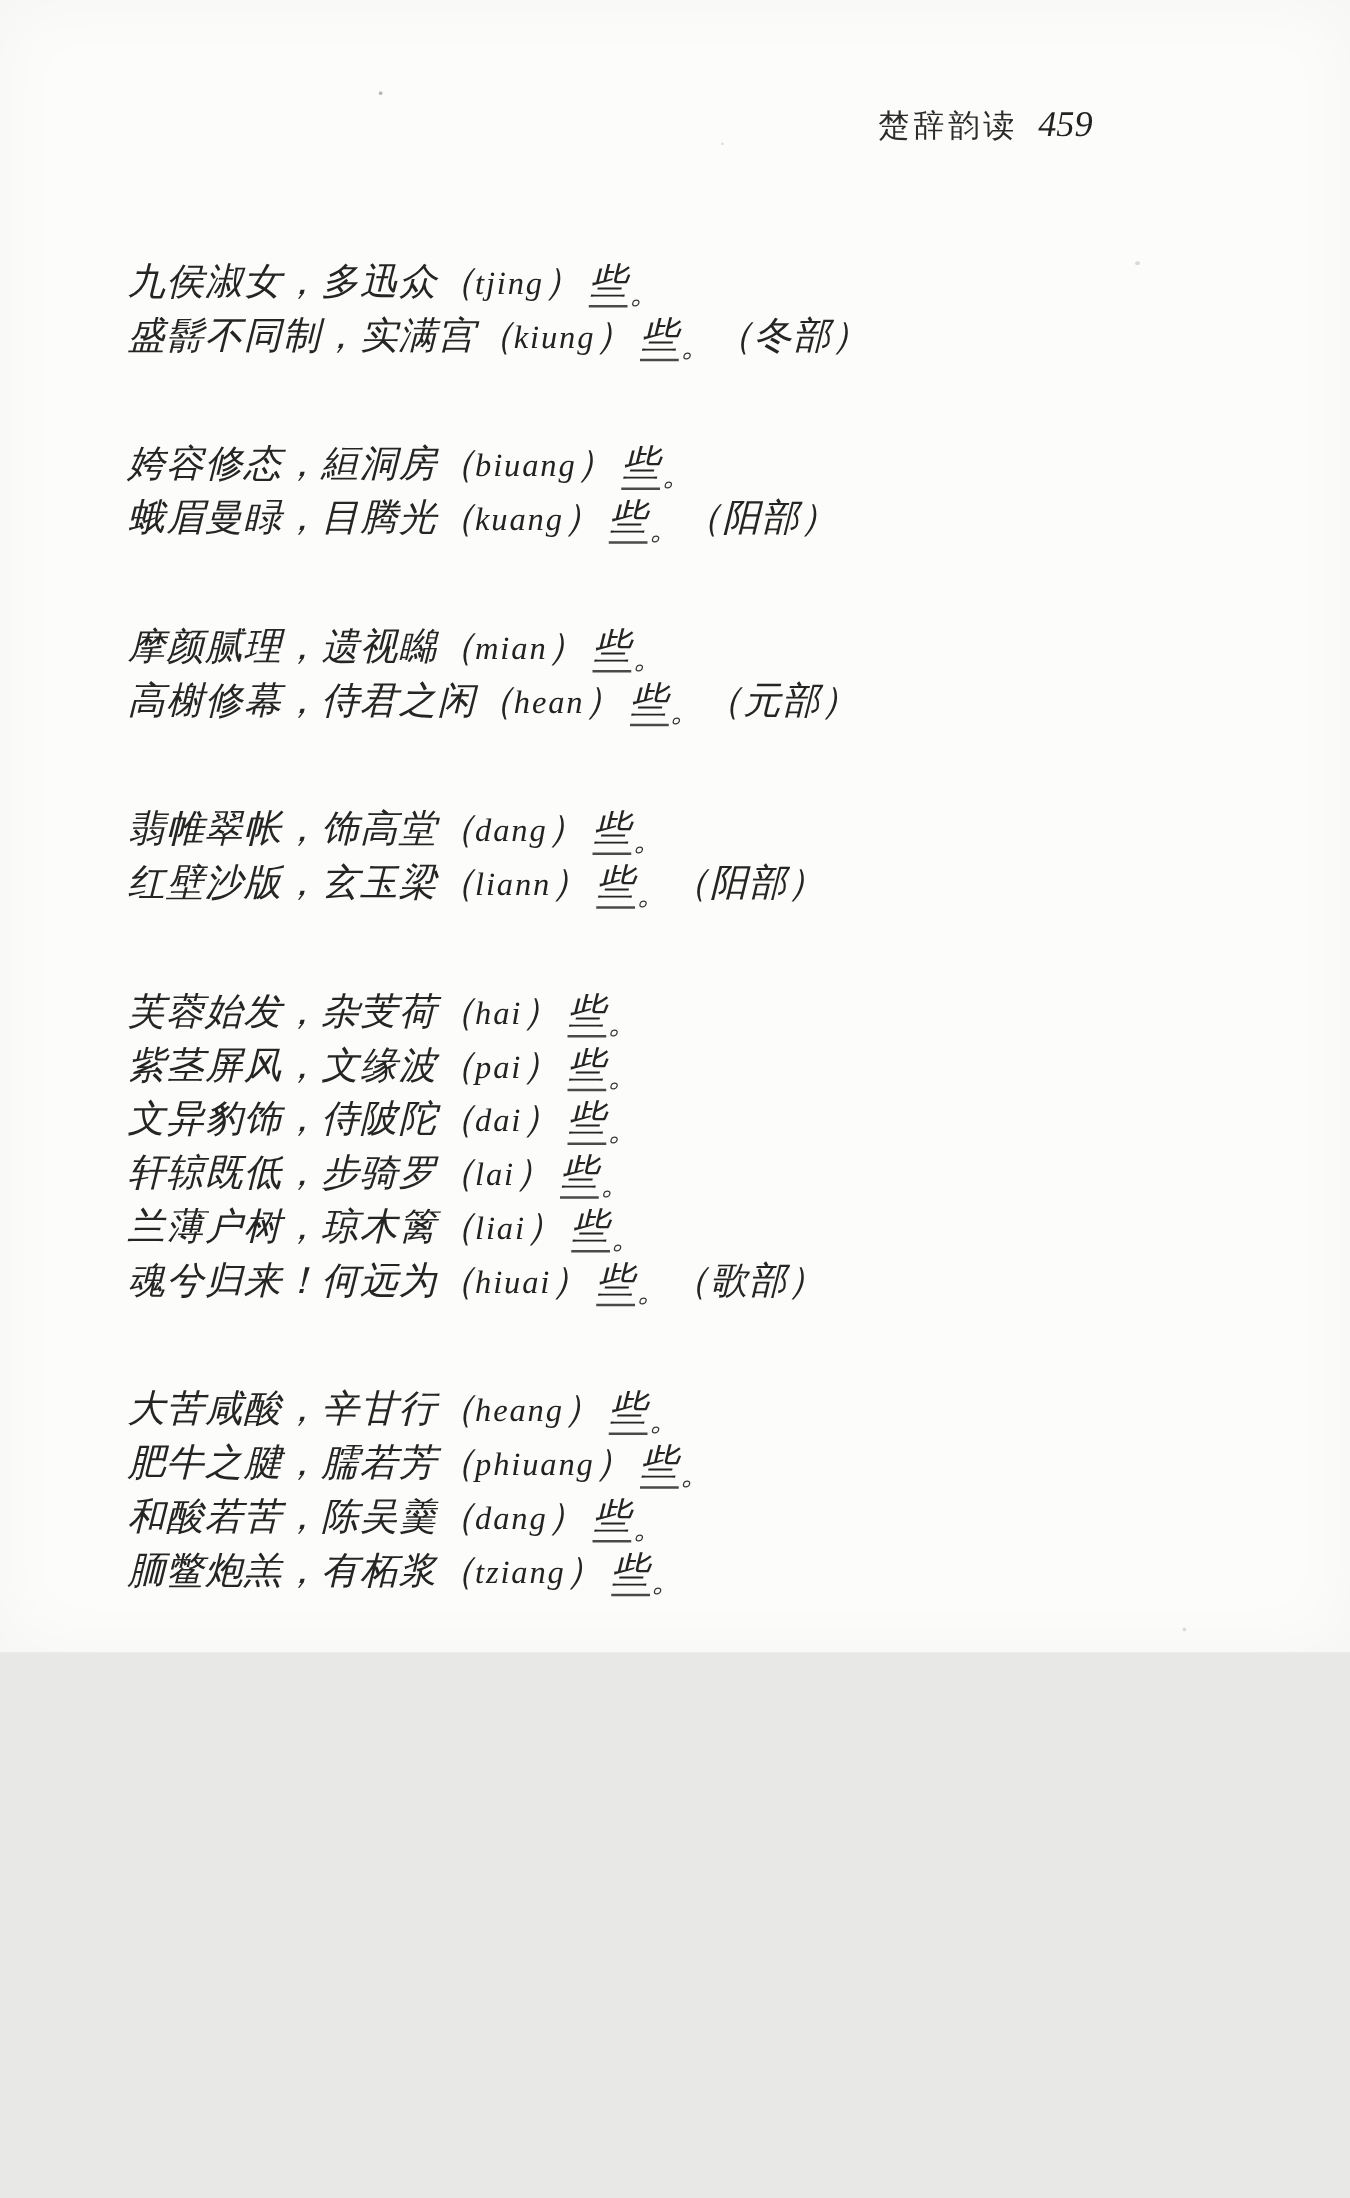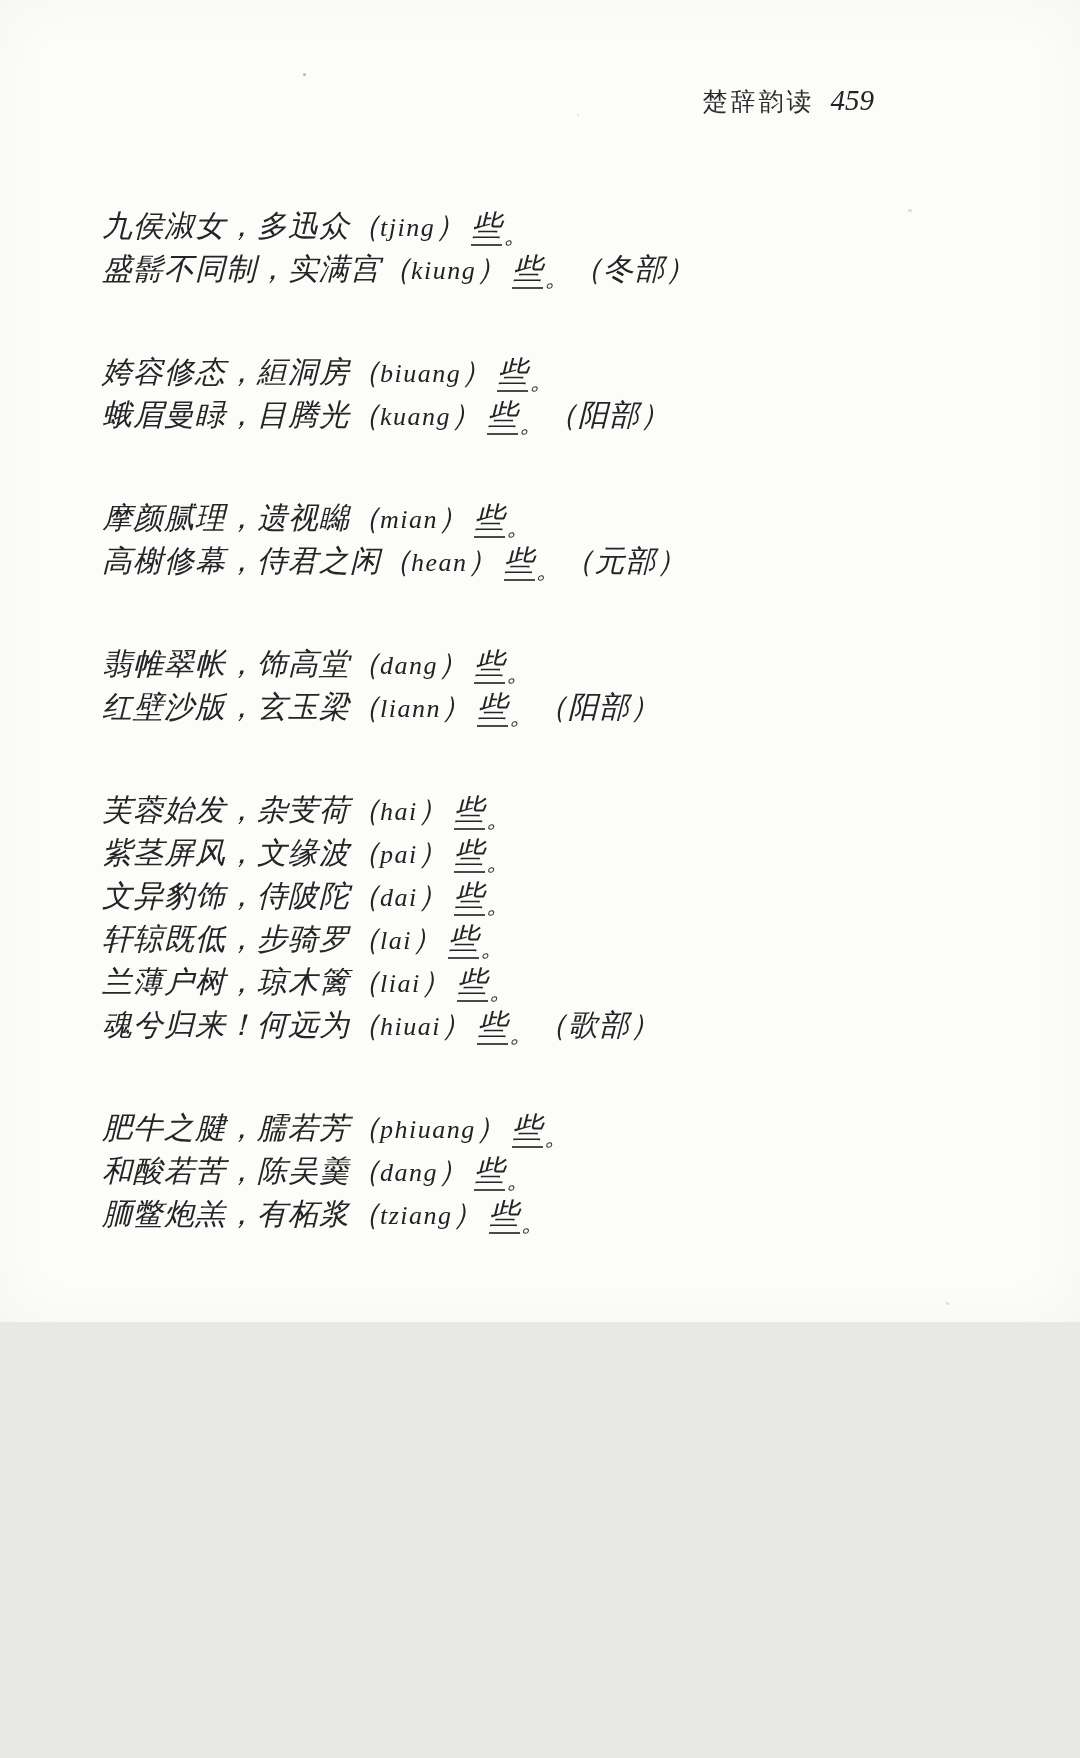--- a/index.html
+++ b/index.html
@@ -112,20 +112,21 @@
       </div>
       <div class="stanza">
         <p class="line"><span class="cn">芙蓉始发，杂芰荷</span><span class="cn paren">（</span><span class="phon">hai</span><span class="cn paren">）</span><span class="cn xie">些</span><span class="period">。</span></p>
         <p class="line"><span class="cn">紫茎屏风，文缘波</span><span class="cn paren">（</span><span class="phon">pai</span><span class="cn paren">）</span><span class="cn xie">些</span><span class="period">。</span></p>
         <p class="line"><span class="cn">文异豹饰，侍陂陀</span><span class="cn paren">（</span><span class="phon">dai</span><span class="cn paren">）</span><span class="cn xie">些</span><span class="period">。</span></p>
         <p class="line"><span class="cn">轩辌既低，步骑罗</span><span class="cn paren">（</span><span class="phon">lai</span><span class="cn paren">）</span><span class="cn xie">些</span><span class="period">。</span></p>
         <p class="line"><span class="cn">兰薄户树，琼木篱</span><span class="cn paren">（</span><span class="phon">liai</span><span class="cn paren">）</span><span class="cn xie">些</span><span class="period">。</span></p>
         <p class="line"><span class="cn">魂兮归来！何远为</span><span class="cn paren">（</span><span class="phon">hiuai</span><span class="cn paren">）</span><span class="cn xie">些</span><span class="period">。</span><span class="cn rime">（歌部）</span></p>
       </div>
       <div class="stanza">
+        <p class="line"><span class="cn">大苦咸酸，辛甘行</span><span class="cn paren">（</span><span class="phon">heang</span><span class="cn paren">）</span><span class="cn xie">些</span><span class="period">。</span></p>
         <p class="line"><span class="cn">肥牛之腱，臑若芳</span><span class="cn paren">（</span><span class="phon">phiuang</span><span class="cn paren">）</span><span class="cn xie">些</span><span class="period">。</span></p>
         <p class="line"><span class="cn">和酸若苦，陈吴羹</span><span class="cn paren">（</span><span class="phon">dang</span><span class="cn paren">）</span><span class="cn xie">些</span><span class="period">。</span></p>
         <p class="line"><span class="cn">胹鳖炮羔，有柘浆</span><span class="cn paren">（</span><span class="phon">tziang</span><span class="cn paren">）</span><span class="cn xie">些</span><span class="period">。</span></p>
       </div>
     </main>
 
   <div class="speck s1"></div>
   <div class="speck s2"></div>
   <div class="speck s3"></div>
   <div class="speck s4"></div>

